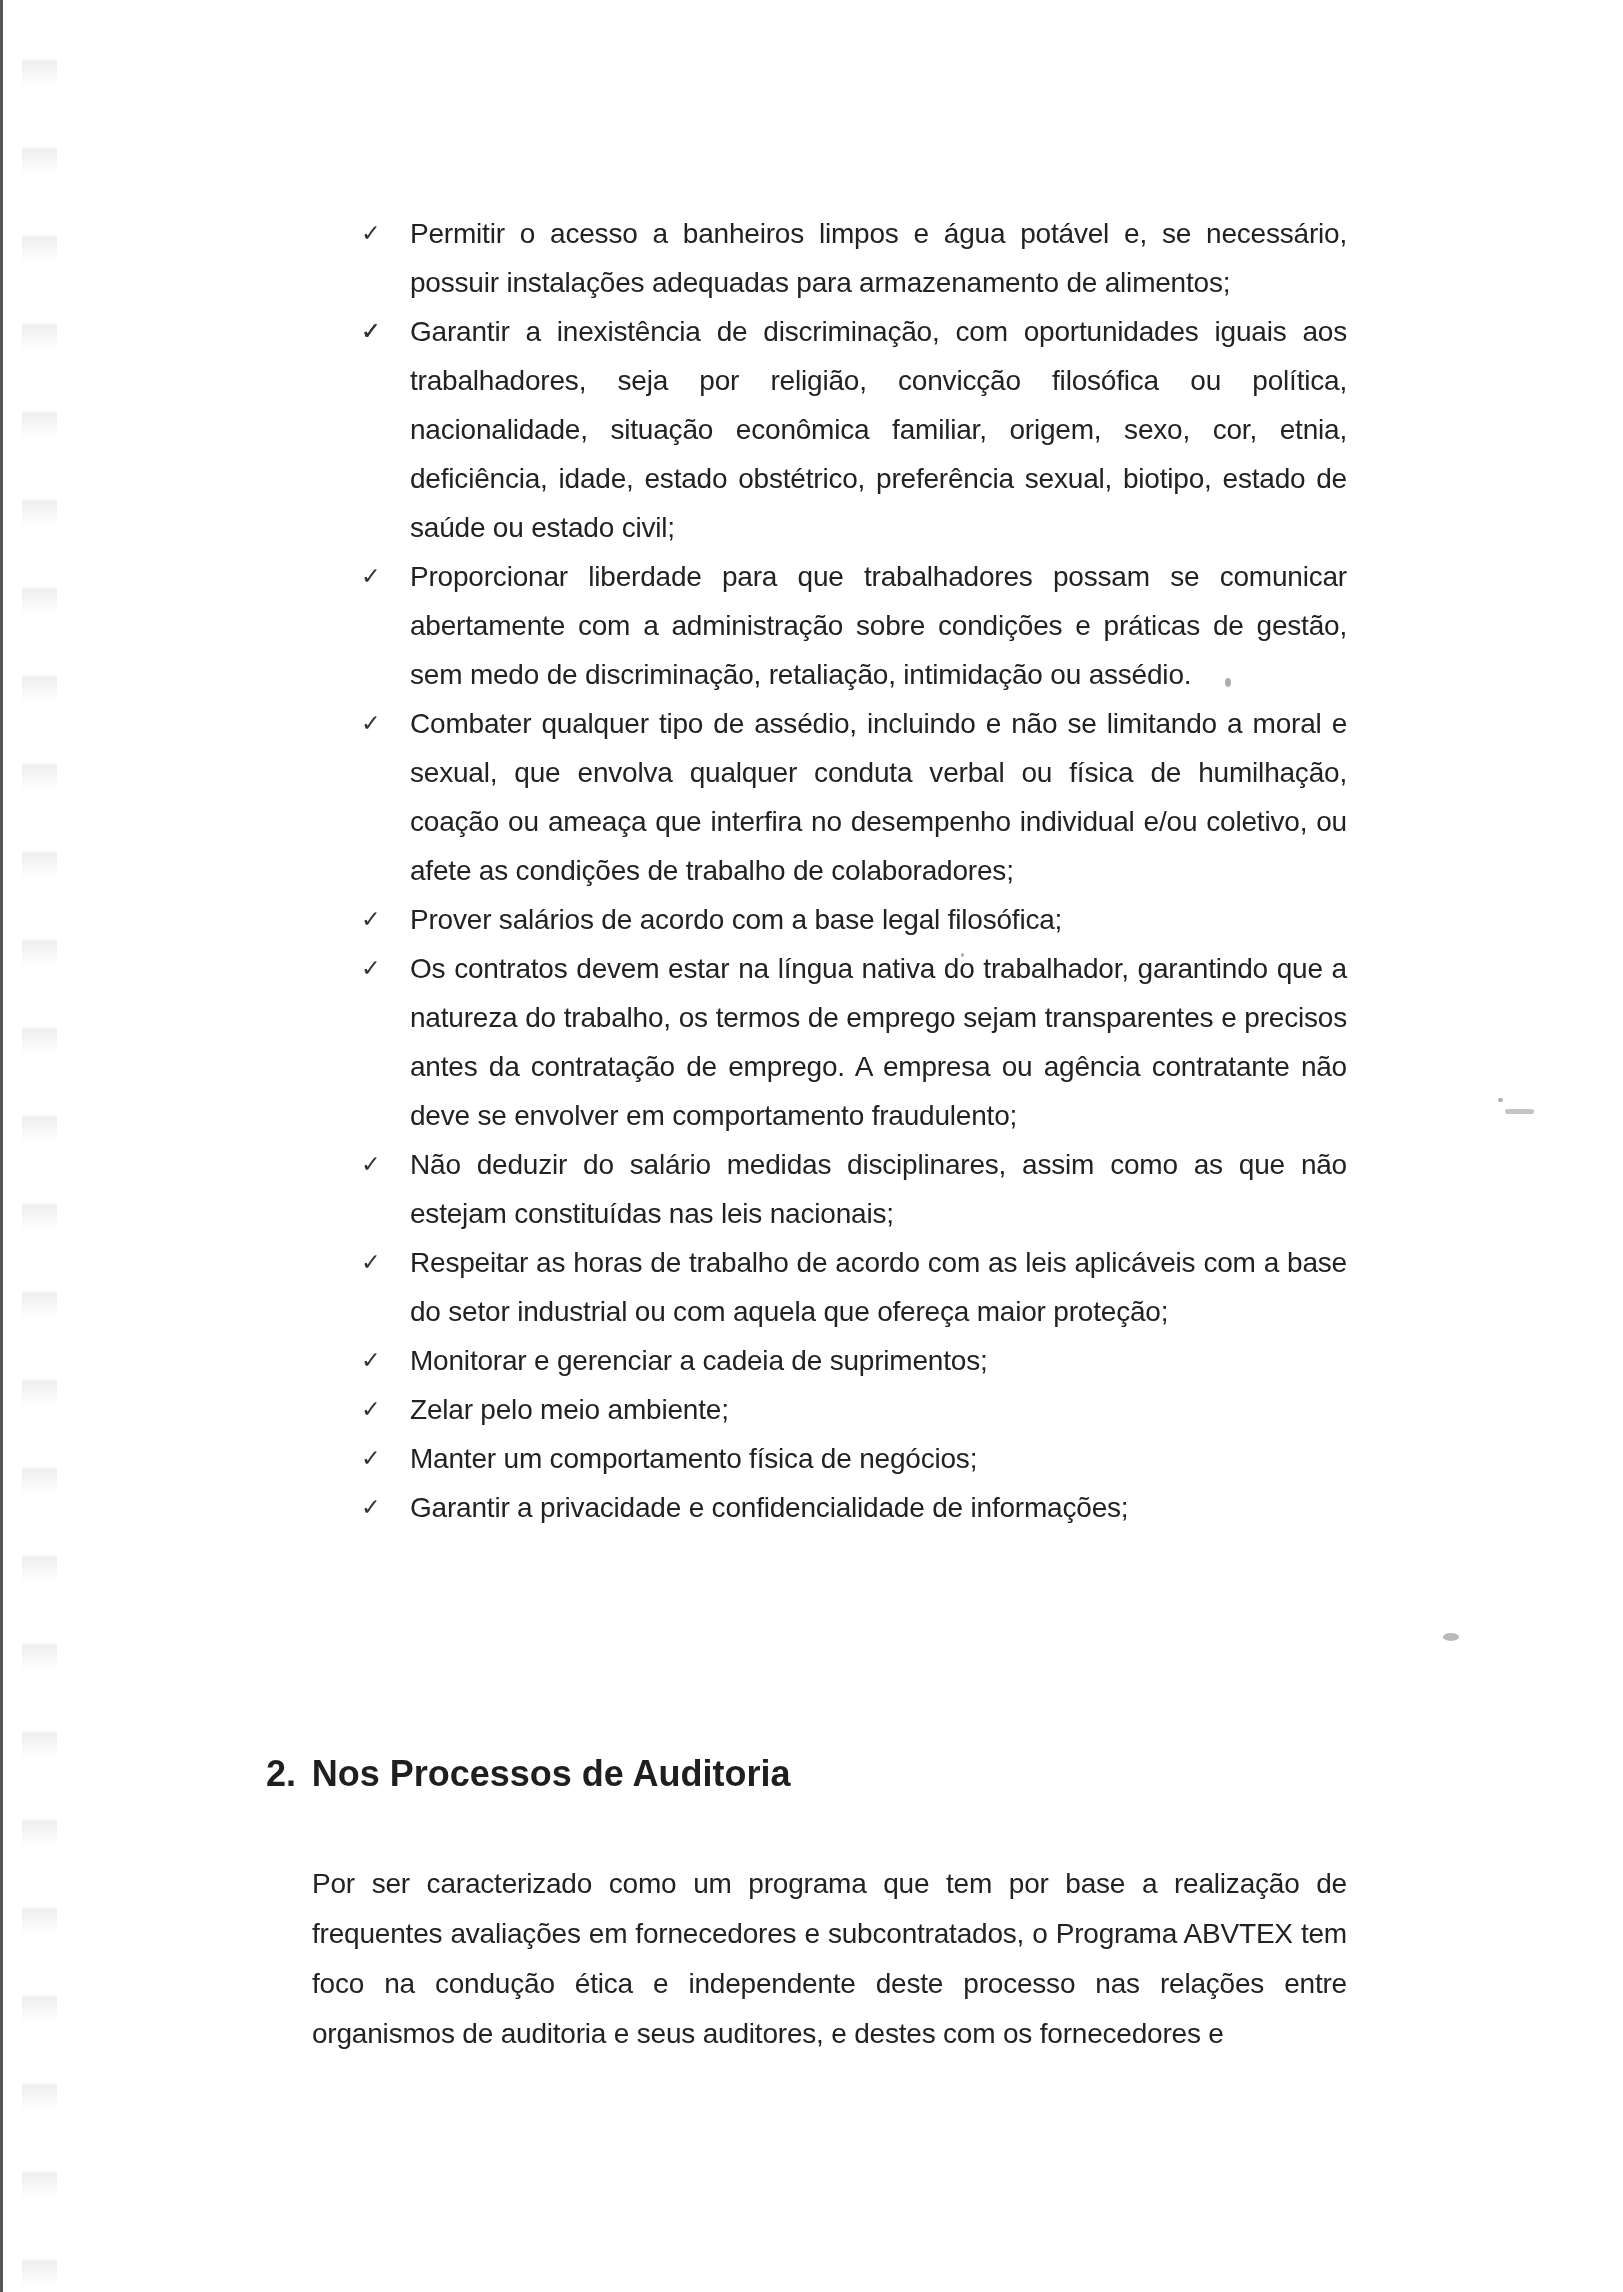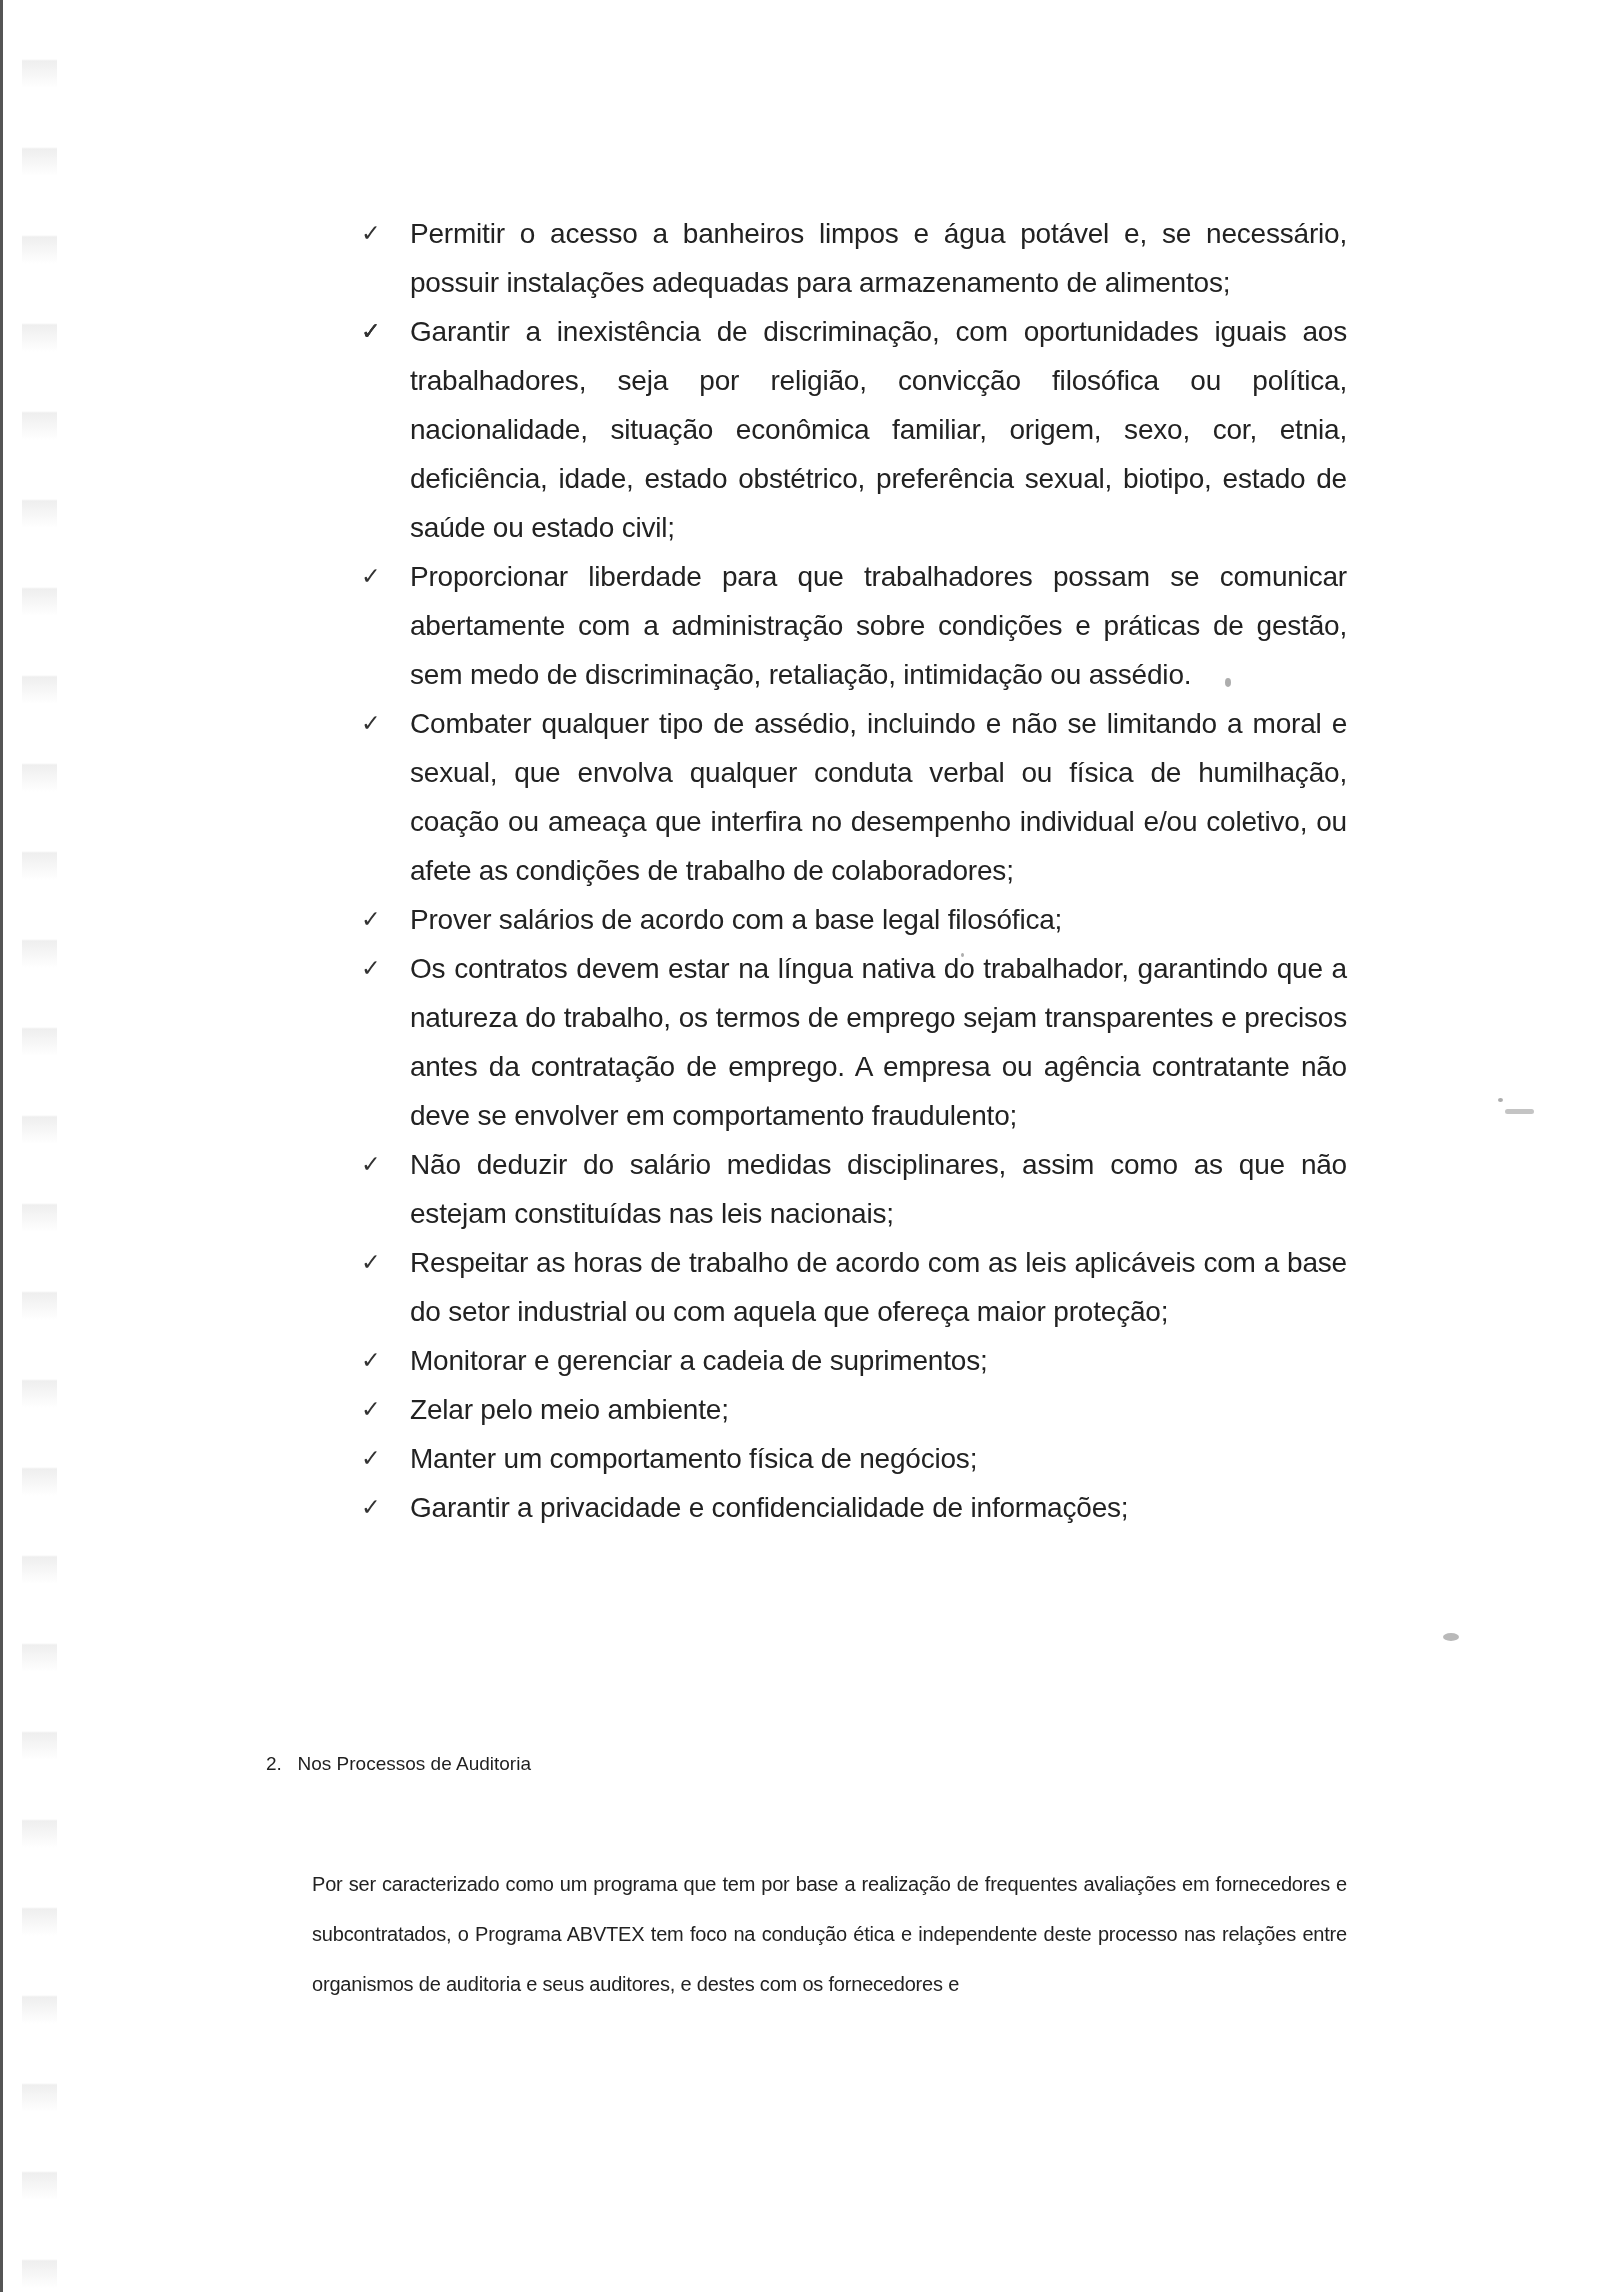--- a/index.html
+++ b/index.html
@@ -48,32 +48,32 @@
     position: absolute;
     left: 0; top: 0;
     font-family: "DejaVu Sans", sans-serif;
     font-size: 23.5px;
     color: #333333;
   }
   .section-heading {
     position: absolute;
     left: 266px;
     top: 1753px;
-    font-size: 19px;
-    font-weight: normal;
+    font-size: 36px;
+    font-weight: bold;
     margin: 0;
     color: #1f1f1f;
   }
   .section-heading .num { margin-right: 15.7px; }
   .paragraph {
     position: absolute;
     left: 312px;
     top: 1859px;
     width: 1035px;
-    font-size: 20px;
+    font-size: 28px;
     line-height: 50px;
     text-align: justify;
     margin: 0;
     letter-spacing: -0.2px;
   }
   .speck { position: absolute; background: #8a8a8a; border-radius: 50%; opacity: 0.7; }
 </style>
 </head>
 <body>
 

